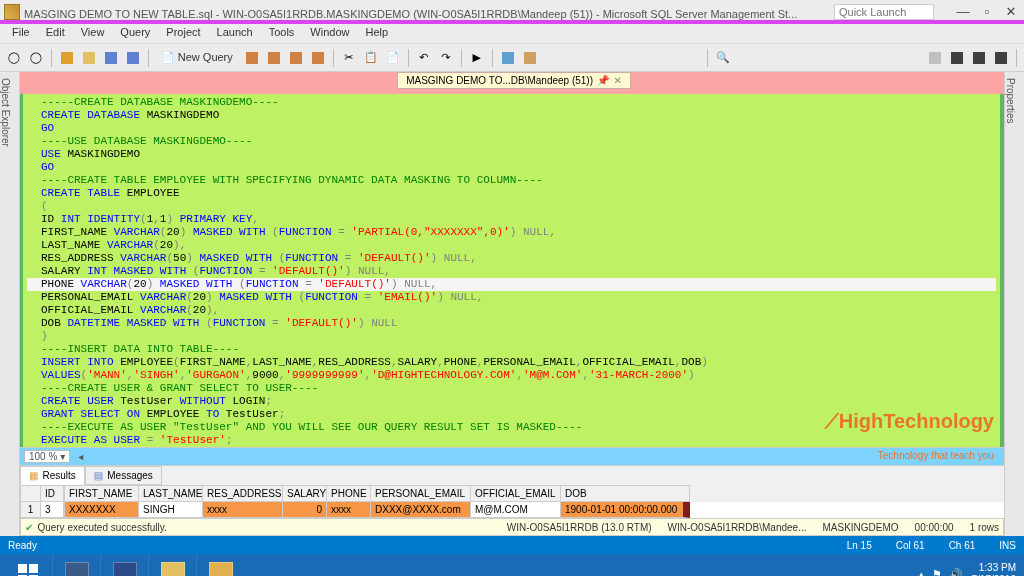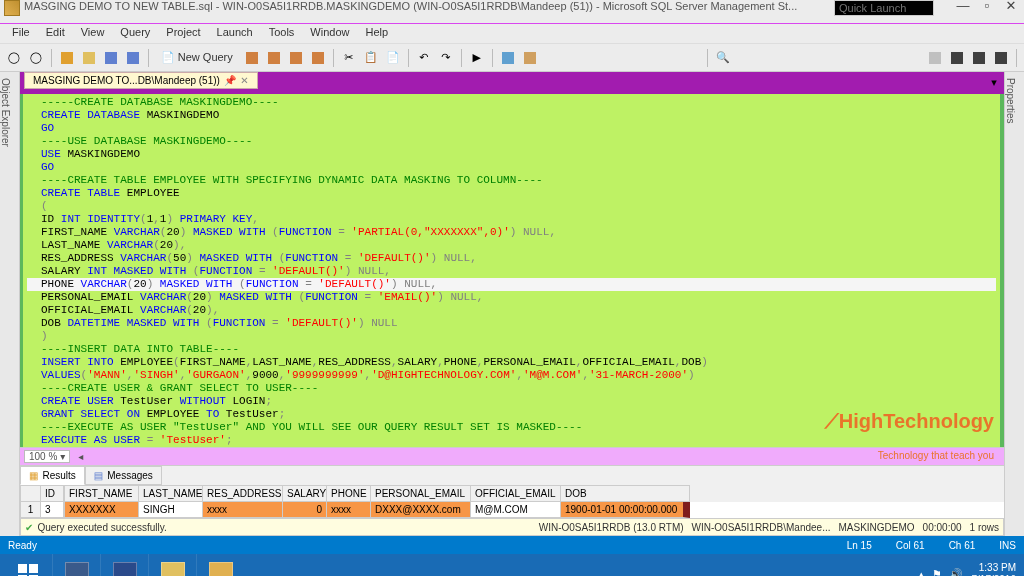--- a/index.html
+++ b/index.html
@@ -1,51 +1,51 @@
 <!DOCTYPE html>
 <html><head>
   <meta charset="utf-8">
   <style>
     * { margin: 0; padding: 0; box-sizing: border-box; }
     body { font-family: "Segoe UI", Tahoma, sans-serif; font-size: 11px; width: 1024px; height: 576px; overflow: hidden; background: #f0f0f0; }
     
-    .title-bar { background: #ececec; height: 24px; display: flex; align-items: flex-start; padding: 0 4px; border-bottom: 1px solid #d946ef; }
+    .title-bar { background: #ececec; height: 24px; display: flex; align-items: flex-end; padding: 0 4px; border-bottom: 4px solid #d946ef; }
     .app-icon { width: 16px; height: 16px; background: linear-gradient(45deg, #e0b050, #c09030); margin-right: 4px; border: 1px solid #a07820; }
     .title-text { color: #555; font-size: 11px; flex: 1; }
-    .quick-launch { background: #000000; border: 1px solid #ccc; padding: 1px 4px; font-size: 11px; color: #888; width: 100px; margin-right: 20px; }
+    .quick-launch { background: #ffffff; border: 1px solid #ccc; padding: 1px 4px; font-size: 11px; color: #888; width: 100px; margin-right: 20px; }
     .window-controls { display: flex; gap: 6px; }
     .win-btn { width: 18px; height: 14px; cursor: pointer; text-align: center; line-height: 12px; color: #444; font-size: 13px; }
     
     .menu-bar { background: #ececec; height: 20px; display: flex; padding: 0 4px; border-bottom: 1px solid #ddd; }
     .menu-item { padding: 2px 8px; color: #333; cursor: pointer; }
     
     .toolbar { background: #ececec; height: 28px; display: flex; align-items: center; padding: 0 4px; gap: 2px; border-bottom: 1px solid #ccc; }
     .tb-btn { width: 20px; height: 20px; border: 1px solid transparent; cursor: pointer; display: inline-flex; align-items: center; justify-content: center; font-size: 11px; }
     .tb-sep { width: 1px; height: 18px; background: #bbb; margin: 0 3px; }
     .tb-text-btn { padding: 2px 6px; border: 1px solid transparent; cursor: pointer; font-size: 11px; color: #333; }
     
     .main-area { display: flex; height: calc(100% - 112px); }
     .side-panel { width: 20px; background: #e8e8e8; writing-mode: vertical-lr; font-size: 10px; color: #555; border-right: 1px solid #ccc; padding-top: 6px; text-align: left; }
     
     .editor-area { flex: 1; display: flex; flex-direction: column; min-width: 0; }
-    .doc-tabs { background: #a21caf; height: 22px; display: flex; align-items: flex-start; padding-left: 4px; }
+    .doc-tabs { background: #fca5a5; height: 22px; display: flex; align-items: center; padding-left: 4px; flex-direction: column; }
     .doc-tab { background: #fff8d0; border: 1px solid #caa; padding: 2px 8px; font-size: 10px; display: flex; align-items: center; gap: 4px; }
     .pin-icon { color: #b08020; font-size: 10px; }
     .close-x { color: #888; cursor: pointer; }
     
     .code-editor { flex: 1; background: #bef264; font-family: Consolas, "Courier New", monospace; font-size: 11px; line-height: 13px; padding: 2px 4px; overflow: auto; white-space: pre; position: relative; border-right: 4px solid #5cb85c; border-left: 3px solid #5cb85c; }
     .code-line { padding-left: 14px; }
     .cursor-line { background: #f5f5f5; }
     
     .kw-blue { color: #0000ff; }
     .kw-green { color: #008000; }
     .kw-gray { color: #808080; }
     .kw-red { color: #ff0000; }
     
-    .zoom-bar { background: #f0abfc; height: 18px; display: flex; align-items: center; padding: 0 4px; font-size: 10px; color: #555; border-top: 1px solid #ccc; }
+    .zoom-bar { background: #7dd3fc; height: 18px; display: flex; align-items: center; padding: 0 4px; font-size: 10px; color: #555; border-top: 1px solid #ccc; }
     .zoom-dd { border: 1px solid #bbb; padding: 0 4px; background: #fff; }
     
     .results-tabs { background: #f0f0f0; height: 20px; display: flex; border-top: 1px solid #ccc; }
     .res-tab { padding: 2px 8px; border: 1px solid #ccc; font-size: 10px; display: flex; align-items: center; gap: 4px; cursor: pointer; }
     .res-tab.active { background: #fff; border-bottom: 1px solid #fff; }
     
     .results-grid { background: #fff; font-size: 10px; }
     .grid-header { display: flex; background: #f0f0f0; }
     .grid-header .cell { border: 1px solid #ccc; border-right: none; padding: 2px 4px; background: #f0f0f0; }
     .grid-header .cell:last-child { border-right: 1px solid #ccc; }
@@ -59,21 +59,21 @@
     .cell.c-addr { width: 80px; }
     .cell.c-sal { width: 44px; }
     .cell.c-ph { width: 44px; }
     .cell.c-pe { width: 100px; }
     .cell.c-oe { width: 90px; }
     .cell.c-dob { width: 130px; }
     .masked { background: #f79646; }
     
     .status-success { background: #fffde0; border: 1px solid #ccc; height: 18px; display: flex; align-items: center; padding: 0 4px; font-size: 10px; color: #333; }
     .status-success .check { color: #4a4; margin-right: 4px; }
-    .status-right { margin-left: auto; display: flex; gap: 8px; }
+    .status-right { margin-left: auto; display: flex; gap: 16px; }
     
     .blue-status { background: #007acc; color: #fff; height: 18px; display: flex; align-items: center; padding: 0 8px; font-size: 10px; }
     .blue-right { margin-left: auto; display: flex; gap: 24px; }
     
     .taskbar { background: #196bb5; height: 40px; display: flex; align-items: center; padding: 0 4px; }
     .start-btn { width: 48px; height: 40px; display: flex; align-items: center; justify-content: center; cursor: pointer; }
     .win-logo { width: 20px; height: 20px; display: grid; grid-template-columns: 1fr 1fr; gap: 2px; }
     .win-logo div { background: #fff; }
     .task-btn { width: 48px; height: 40px; display: flex; align-items: center; justify-content: center; cursor: pointer; border-left: 1px solid rgba(255,255,255,0.1); }
     .tb-icon { width: 24px; height: 24px; border: 1px solid rgba(255,255,255,0.3); }

